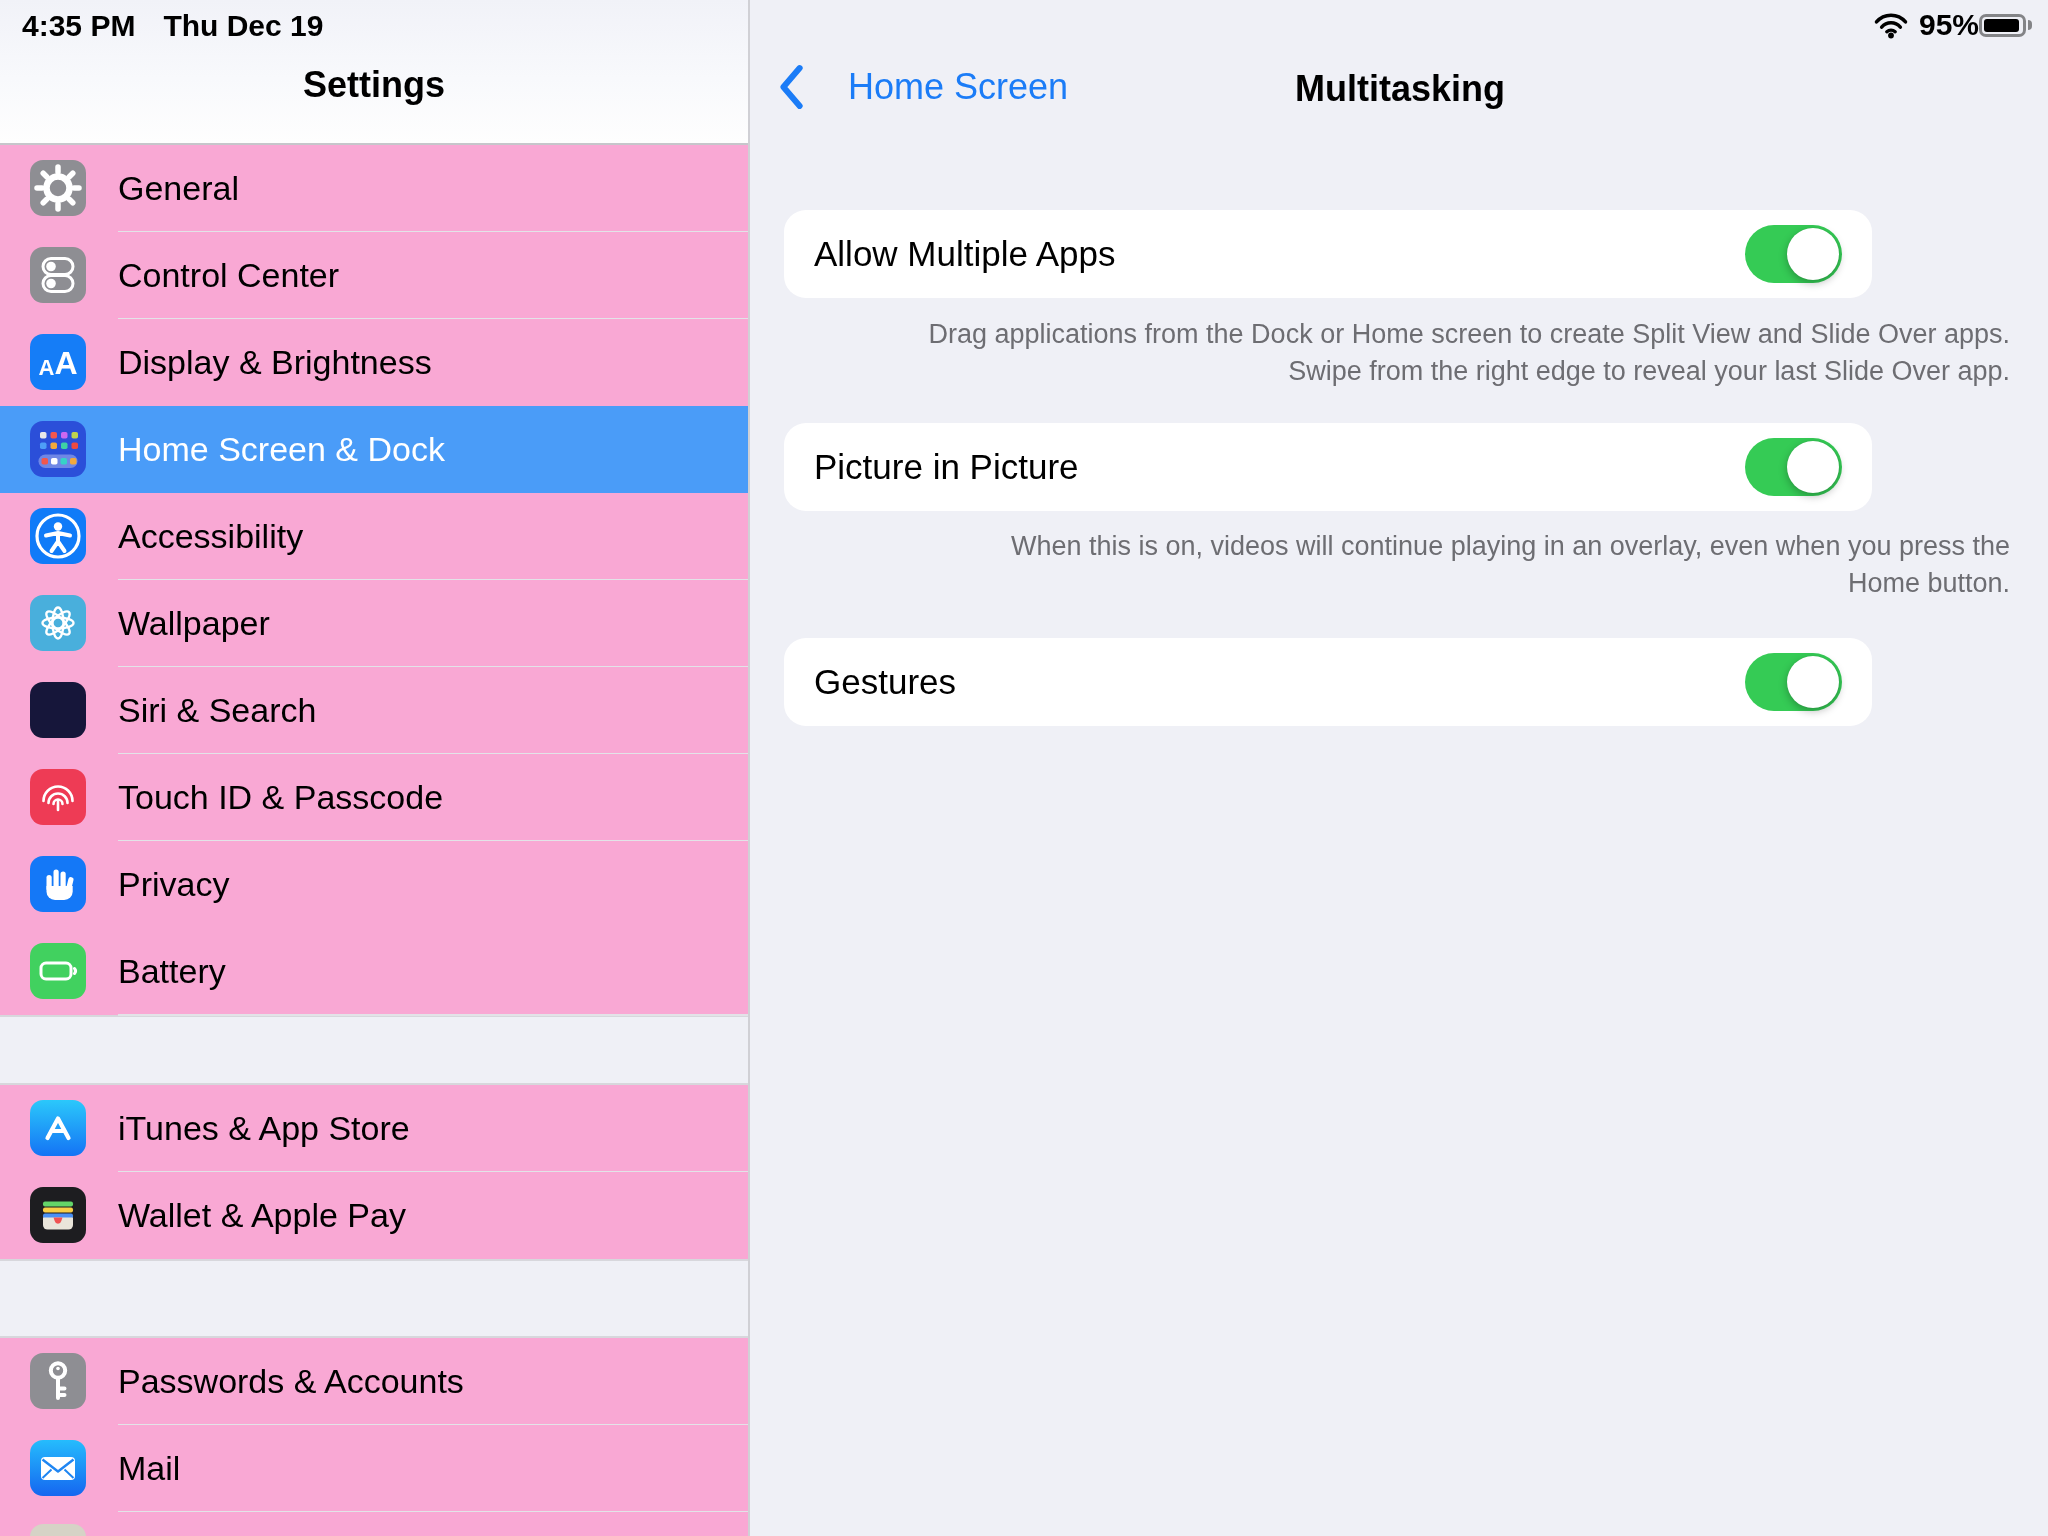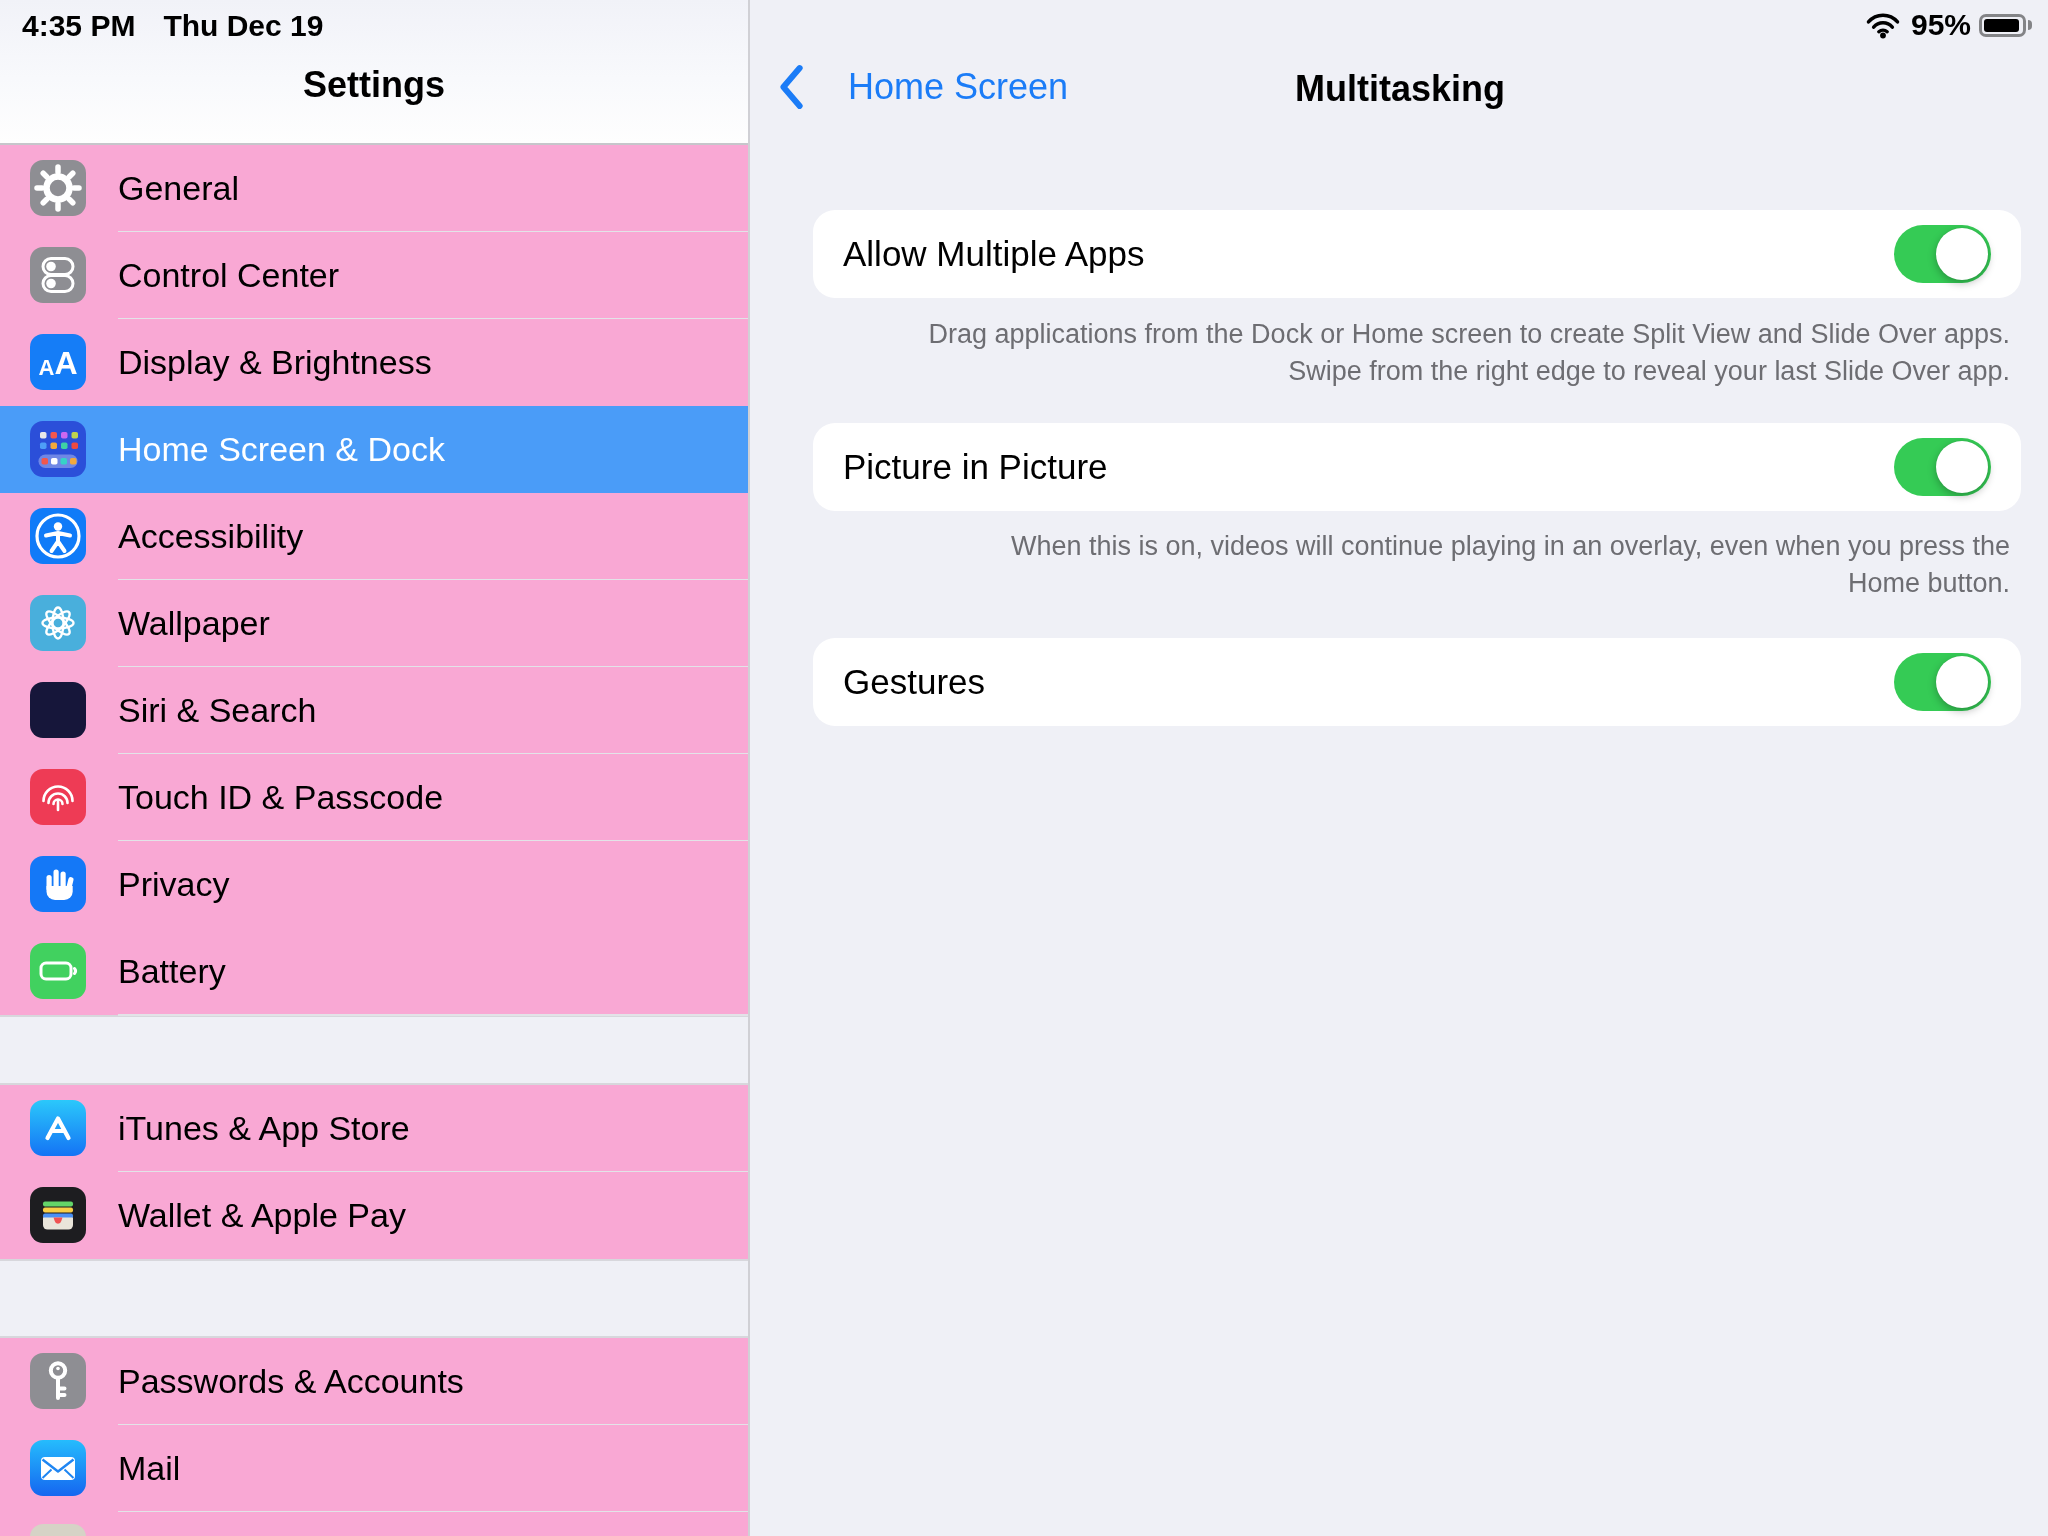--- a/index.html
+++ b/index.html
@@ -31,36 +31,36 @@
   .ic-aa .a2{font-size:32px;}
   .orb{width:42px;height:42px;margin:7px;border-radius:50%;
     background:radial-gradient(circle at 42% 40%,#ffffff 0%,#e2f7ff 16%,#8fd9f8 34%,#5f93f5 52%,#a95fe8 68%,#3b2e7a 84%,rgba(22,22,58,0) 96%);}
 
   
   .pane{position:absolute;left:752px;top:0;width:1296px;height:1536px;background:#EFF0F6;}
   .back{position:absolute;left:26px;top:64px;display:flex;align-items:center;color:#1B7CF7;font-size:36px;cursor:pointer;gap:32px;}
   .back svg{width:26px;height:46px;margin-right:12px;}
   .pane-title{position:absolute;left:0;right:0;top:68px;text-align:center;font-size:36px;font-weight:700;color:#000;}
 
-  .card{position:absolute;left:61px;width:1208px;height:88px;background:#fff;border-radius:22px;}
+  .card{position:absolute;left:32px;width:1088px;height:88px;background:#fff;border-radius:22px;}
   .card .clbl{position:absolute;left:30px;top:0;line-height:88px;font-size:35px;color:#000;white-space:nowrap;}
   .card1{top:210px;}.card2{top:423px;}.card3{top:638px;}
   .desc{position:absolute;left:68px;width:1190px;font-size:27px;line-height:37px;color:#6D6D72;white-space:pre-line;text-align:right;}
   .desc1{top:316px;}.desc2{top:528px;}
 
   .toggle{position:absolute;right:30px;top:15px;width:97px;height:58px;border-radius:29px;background:#E9E9EA;cursor:pointer;}
   .toggle.on{background:#35CB55;}
   .toggle .knob{position:absolute;top:3px;left:3px;width:52px;height:52px;border-radius:50%;background:#fff;
     box-shadow:0 3px 8px rgba(0,0,0,.28),0 0 1px rgba(0,0,0,.12);}
   .toggle.on .knob{left:auto;right:3px;}
 
   
   .status-right{position:absolute;right:16px;top:8px;display:flex;align-items:center;}
   .status-right .wifi{width:36px;height:28px;margin-right:10px;}
-  .batt-pct{font-size:30px;font-weight:600;color:#000;margin-right:8px;}
+  .batt-pct{font-size:30px;font-weight:600;color:#000;}
   .batt{position:relative;width:47px;height:23px;border:3px solid rgba(0,0,0,.45);border-radius:7px;}
   .batt-fill{position:absolute;left:2px;top:2px;bottom:2px;width:35px;background:#000;border-radius:3px;}
   .batt-tip{width:4px;height:10px;background:rgba(0,0,0,.45);border-radius:0 4px 4px 0;margin-left:2px;}
 </style>
 </head>
 <body>
 
 <div id="screen">
 
   <div class="sidebar">

